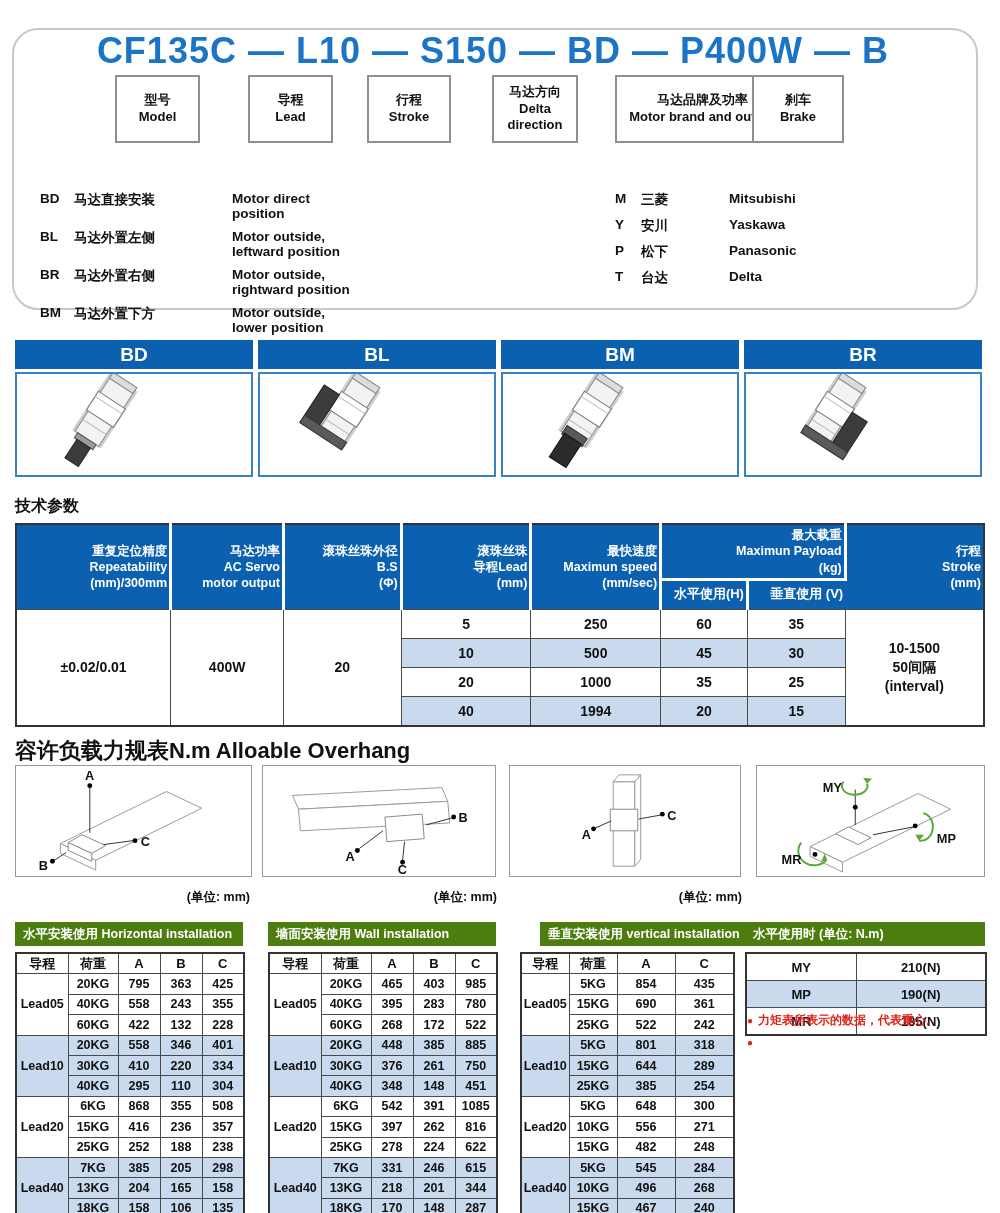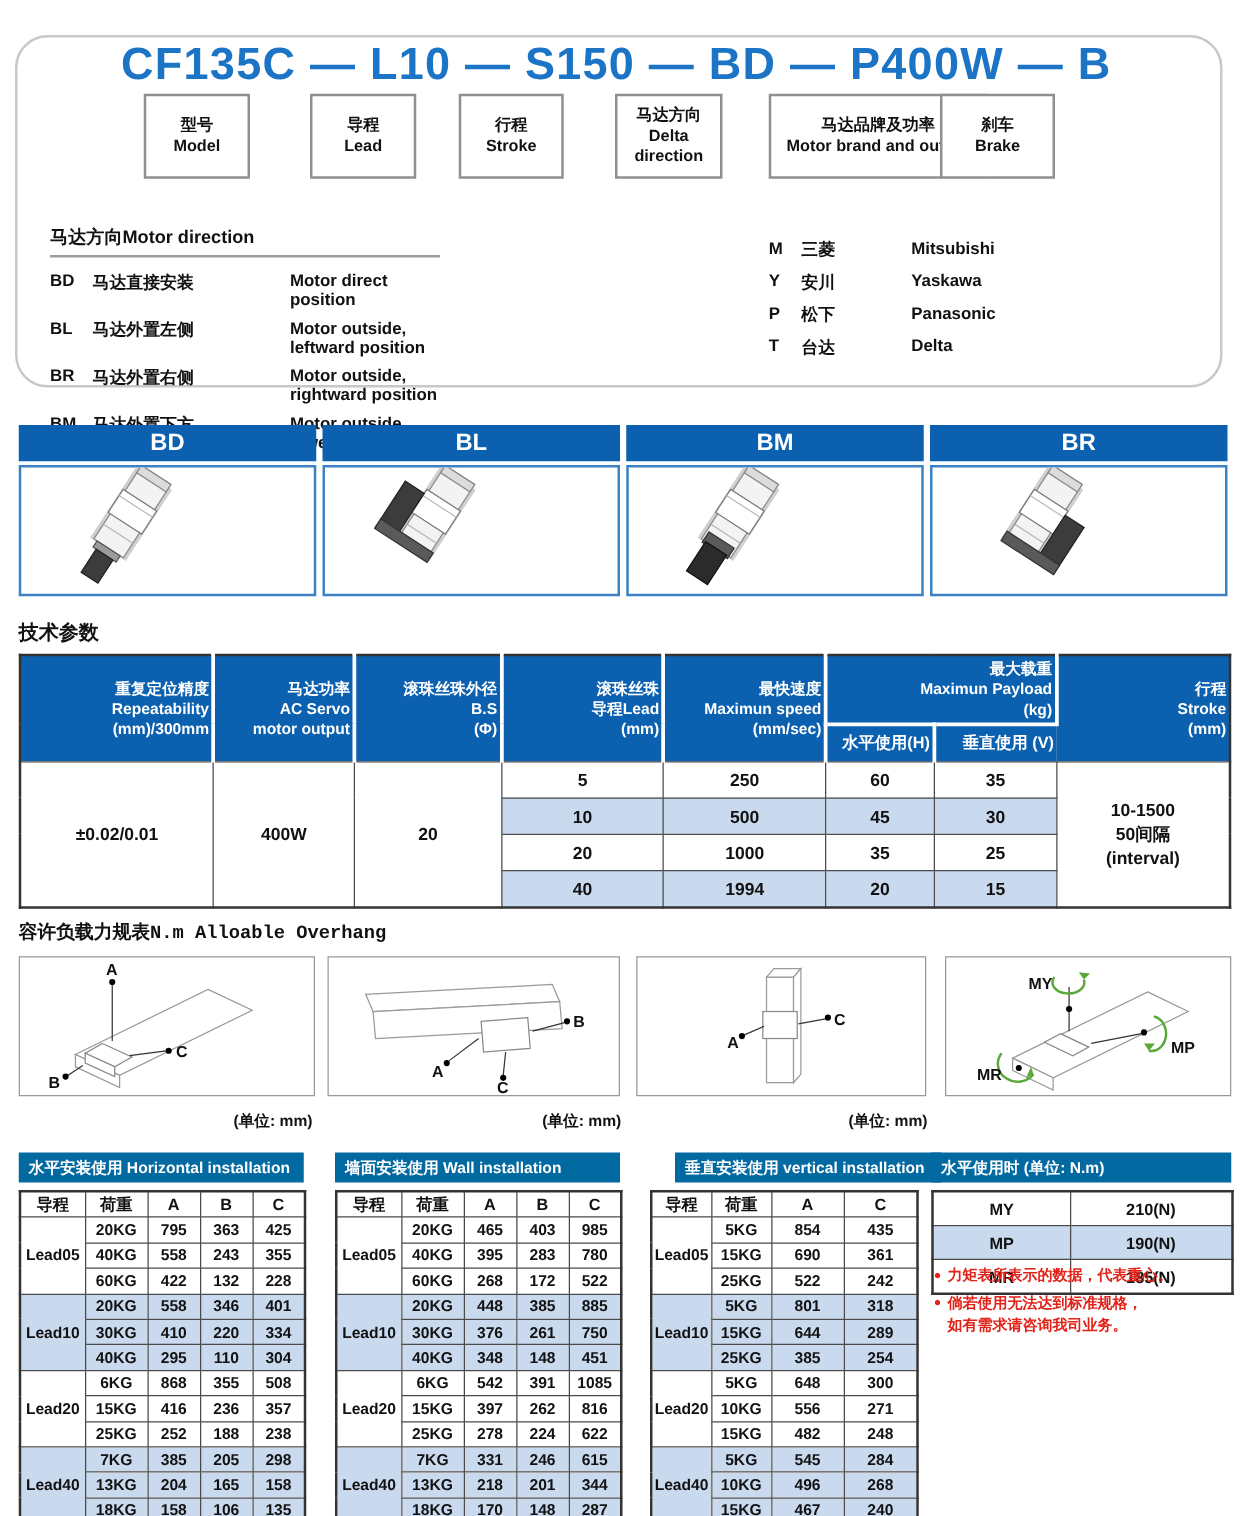--- a/index.html
+++ b/index.html
@@ -43,30 +43,30 @@
   .tech-table th{background:#0b60af;color:#fff;font-weight:bold;font-size:12.5px;line-height:1.3;
     border-right:3px solid #fff;padding:2px;text-align:right;}
   .tech-table thead tr:first-child th{height:44px;}
   .tech-table th.sub{border-top:3px solid #fff;height:24px;font-size:13px;}
   .tech-table thead th:last-child{border-right:none;}
   .tech-table td{border:1px solid #4a4a4a;text-align:center;font-weight:bold;font-size:14px;color:#111;height:26px;}
   .tech-table tr.stripe td{background:#c9daee;}
   .tech-table td.span-cell{background:#fff;line-height:1.35;}
 
   
-  .overhang-title{left:15px;top:736px;font-size:15px;font-family:Liberation Mono, monospace;}
+  .overhang-title{left:15px;top:736px;font-size:22px;}
   .diag-box{top:765px;height:112px;border:1.5px solid #999;background:#fff;box-sizing:border-box;}
   .d0{left:15px;width:237px;} .d1{left:262px;width:234px;} .d2{left:509px;width:232px;} .d3{left:756px;width:229px;}
   .diag-box svg{display:block;width:100%;height:100%;}
   .diag-box text{font-family:"Liberation Sans",sans-serif;font-size:13px;font-weight:bold;fill:#111;}
   .unit-label{top:889px;width:100px;text-align:right;font-size:12.5px;font-weight:bold;}
   .u0{left:150px;} .u1{left:397px;} .u2{left:642px;}
 
   
-  .tbl-bar{top:922px;height:24px;background:#0369a1;color:#fff;font-weight:bold;font-size:12.5px;
+  .tbl-bar{top:922px;height:24px;background:#4d7c0f;color:#fff;font-weight:bold;font-size:12.5px;
     display:flex;align-items:center;padding-left:8px;box-sizing:border-box;}
   .bar-a{left:15px;width:228px;} .bar-b{left:268px;width:228px;} .bar-c{left:540px;width:213px;text-align:center;} .bar-d{left:745px;width:240px;}
   .twrap{top:952px;}
   .ta{left:15px;width:228px;} .tb{left:268px;width:228px;} .tc{left:520px;width:213px;} .td{left:745px;width:240px;}
   .install-table{border-collapse:collapse;table-layout:fixed;width:100%;border:2px solid #333;background:#fff;}
   .install-table th,.install-table td{border:1px solid #4a4a4a;text-align:center;font-weight:bold;
     padding:0;height:19.4px;font-size:12.5px;color:#111;overflow:hidden;}
   .install-table th{font-size:13px;background:#fff;}
   .install-table tr.g-odd td{background:#c9daee;}
   .install-table td.lead-cell{background:inherit;}
@@ -104,21 +104,20 @@
       <span>马达品牌及功率</span>
       <span>Motor brand and output</span>
     </div>
     <div class="abs model-box mb5">
       <span>刹车</span>
       <span>Brake</span>
     </div>
   </div>
 
 <div class="abs legend legend-md">
-  <div class="legend-title">马达方向Motor direction</div>
   <div class="legend-items" id="md-list">
       <div class="legend-row">
         <span>BD</span>
         <span>马达直接安装</span>
         <span>Motor direct position</span>
       </div>
       <div class="legend-row">
         <span>BL</span>
         <span>马达外置左侧</span>
         <span>Motor outside, leftward position</span>
@@ -686,15 +685,14 @@
         <tr>
           <td>MR</td>
           <td>185(N)</td>
         </tr>
       </tbody>
     </table>
   </div>
 
 <div class="abs notes" id="notes">
     <div class="note"><span class="bullet">●</span><span>力矩表所表示的数据，代表重心。</span></div>
-    <div class="note"><span class="bullet">●</span><span>倘若使用无法达到标准规格，
-如有需求请咨询我司业务。</span></div>
+    <div class="note"><span class="bullet">●</span></div>
   </div>
 
 </body></html>

